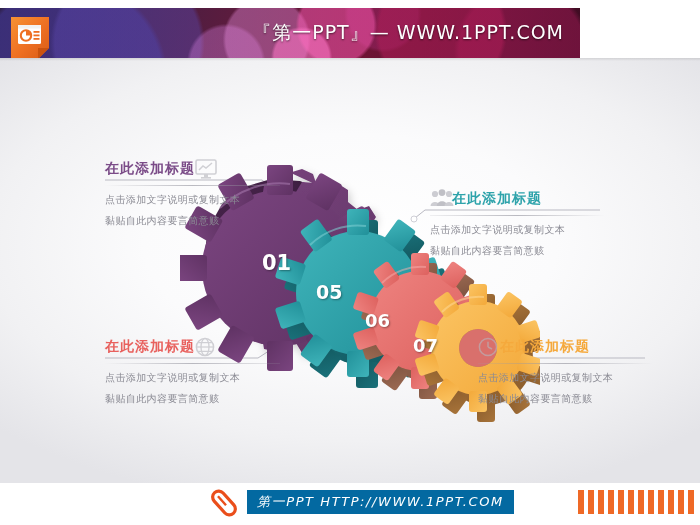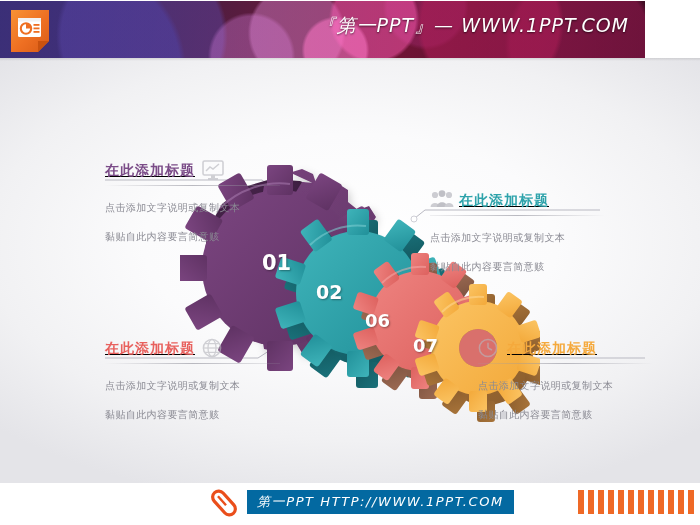--- a/index.html
+++ b/index.html
@@ -16,35 +16,34 @@
   .slide {
     position: relative;
     width: 700px;
     height: 525px;
     overflow: hidden;
   }
 
   
   .header {
     position: absolute;
-    left: 0; top: 1px;
-    width: 645px;
+    left: 0; top: 8px;
+    width: 580px;
     height: 58px;
     background:
       radial-gradient(circle at 52% 85%, rgba(255,120,200,0.55) 0 9%, rgba(255,120,200,0) 10%),
       radial-gradient(circle at 58% 30%, rgba(255,90,180,0.50) 0 11%, rgba(255,90,180,0) 12%),
       radial-gradient(circle at 46% 55%, rgba(230,140,220,0.40) 0 13%, rgba(230,140,220,0) 14%),
       radial-gradient(circle at 39% 95%, rgba(220,130,230,0.35) 0 10%, rgba(220,130,230,0) 11%),
       radial-gradient(circle at 76% 40%, rgba(180,30,90,0.50) 0 14%, rgba(180,30,90,0) 15%),
       radial-gradient(circle at 90% 75%, rgba(150,25,80,0.55) 0 12%, rgba(150,25,80,0) 13%),
       radial-gradient(circle at 66% 10%, rgba(160,40,110,0.45) 0 9%, rgba(160,40,110,0) 10%),
       radial-gradient(circle at 22% 60%, rgba(90,70,170,0.45) 0 16%, rgba(90,70,170,0) 17%),
       radial-gradient(circle at 12% 120%, rgba(70,60,160,0.55) 0 18%, rgba(70,60,160,0) 19%),
       linear-gradient(100deg, #2d1f46 0%, #3a1f45 16%, #5c1c3e 40%, #6e1434 62%, #5c1030 82%, #3d0c22 100%);
-    font-style: italic;
   }
   .header-icon {
     position: absolute;
     left: 8px; top: 6px;
     width: 44px; height: 46px;
   }
   .watermark {
     position: absolute;
     right: 16px;
     top: 12px;
@@ -88,24 +87,22 @@
     font-family: "DejaVu Sans", "Liberation Sans", sans-serif;
     text-shadow: 1px 1px 2px rgba(0,0,0,0.35);
     letter-spacing: 0px;
     margin-left: 18px;
   }
 
   
   .callout { position: absolute; }
   .callout .head {
     display: flex;
-    align-items: flex-end;
-    gap: 7px;
+    align-items: center;
     height: 22px;
-    text-decoration: underline;
   }
   .callout.right .head { flex-direction: row; }
   .callout .title {
     font-size: 14px;
     font-weight: bold;
     letter-spacing: 1px;
     white-space: nowrap;
     font-family: "DejaVu Sans", "Liberation Sans", sans-serif;
   }
   .callout .rule {
@@ -113,21 +110,21 @@
     height: 1px;
     background: linear-gradient(90deg, rgba(160,160,170,0), rgba(150,150,160,0.65), rgba(160,160,170,0.15));
     width: 175px;
   }
   .callout.right .rule {
     background: linear-gradient(270deg, rgba(160,160,170,0), rgba(150,150,160,0.65), rgba(160,160,170,0.15));
   }
   .callout .body-line {
     font-size: 10px;
     color: #8a8a93;
-    margin-top: 15px;
+    margin-top: 7px;
     white-space: nowrap;
     letter-spacing: 0.4px;
     font-family: "DejaVu Sans", "Liberation Sans", sans-serif;
   }
   .icon-box { width: 22px; height: 20px; flex: 0 0 auto; opacity: 0.62; }
 
   
   .connector { position: absolute; overflow: visible; }
 
   
@@ -395,21 +392,21 @@
             <rect x="-9" y="-64" width="18" height="21" rx="3" transform="rotate(252)"></rect>
             <rect x="-9" y="-64" width="18" height="21" rx="3" transform="rotate(288)"></rect>
             <rect x="-9" y="-64" width="18" height="21" rx="3" transform="rotate(324)"></rect>
           </g>
           <path d="M -36 -36 A 52 52 0 0 1 6 -51" fill="none" stroke="#fdd998" stroke-width="2" opacity="0.55"></path>
         </g>
       </svg>
 
       
       <div class="gear-num" style="left:64px; top:108px; font-size:21px;">01</div>
-      <div class="gear-num" style="left:118px; top:138px; font-size:19px;">02</div>
+      <div class="gear-num" style="left:118px; top:138px; font-size:19px;">05</div>
       <div class="gear-num" style="left:167px; top:167px; font-size:18px;">06</div>
       <div class="gear-num" style="left:215px; top:192px; font-size:18px;">07</div>
     </div>
 
     <div class="callout left" style="left:105px; top:100px;">
       <div class="head">
         <div class="title" style="color:#7b4c88;">在此添加标题</div>
         <div class="icon-box">
           <svg width="22" height="20" viewBox="0 0 22 20">
             <rect x="1" y="1" width="20" height="14" rx="1.5" fill="none" stroke="#b6b6bd" stroke-width="1.6"></rect>

